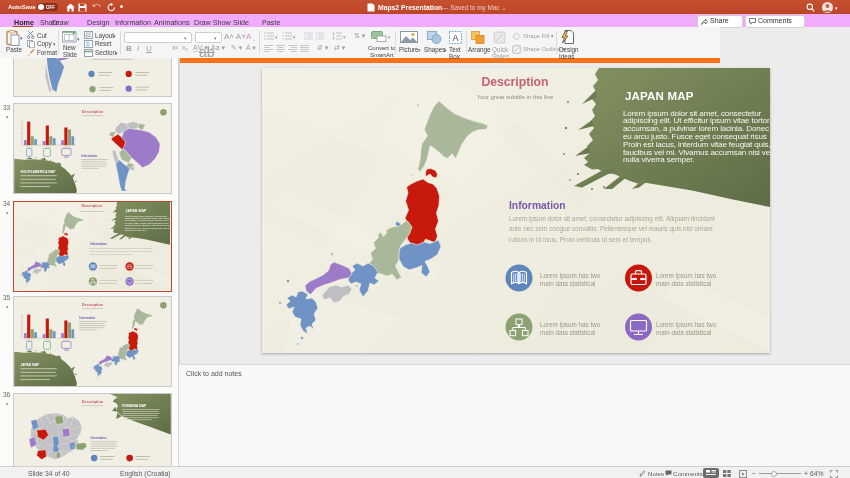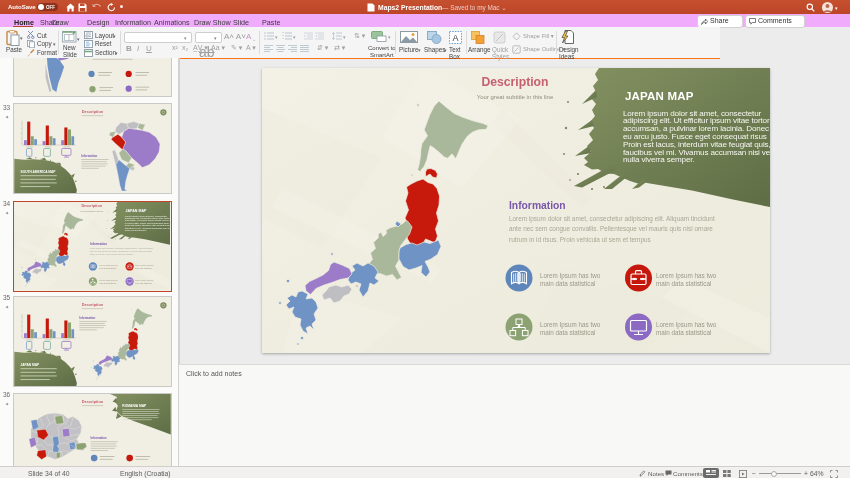--- a/index.html
+++ b/index.html
@@ -8,21 +8,21 @@
   .abs{position:absolute;}
   
   #titlebar{position:absolute;left:0;top:0;width:850px;height:14px;
     background:linear-gradient(#C5502F,#BC4528);}
   #titlebar .t{position:absolute;color:#fff;}
   
   #menubar{position:absolute;left:0;top:14px;width:850px;height:13px;background:#f0abfc;}
   .tab{position:absolute;top:3.5px;font-size:7.2px;color:#3c3c3c;}
   
   #ribbon{position:absolute;left:0;top:27px;width:720px;height:31px;background:#F6F5F5;
-    border-bottom:1px solid #f97316;}
+    border-bottom:5px solid #f97316;}
   .rlbl{position:absolute;font-size:6.3px;color:#444;white-space:nowrap;}
   .rlblg{position:absolute;font-size:6.3px;color:#A0A0A0;white-space:nowrap;}
   .sep{position:absolute;top:4px;width:1px;height:23px;background:#DCDBDB;}
   
   #sidebar{position:absolute;left:0;top:58px;width:178px;height:408px;background:#FBFBFA;overflow:hidden;}
   .thumb{position:absolute;left:13px;width:159px;height:91px;background:#F1EFE3;
     border:1px solid #C9C9C7;box-sizing:border-box;}
   .tnum{position:absolute;left:3px;font-size:6.5px;color:#686868;}
   #sidebar .star{position:absolute;left:5px;font-size:5px;color:#8a8a8a;}
   #sidedivider{position:absolute;left:177.5px;top:58px;width:2px;height:408px;background:#D2D1D0;}

